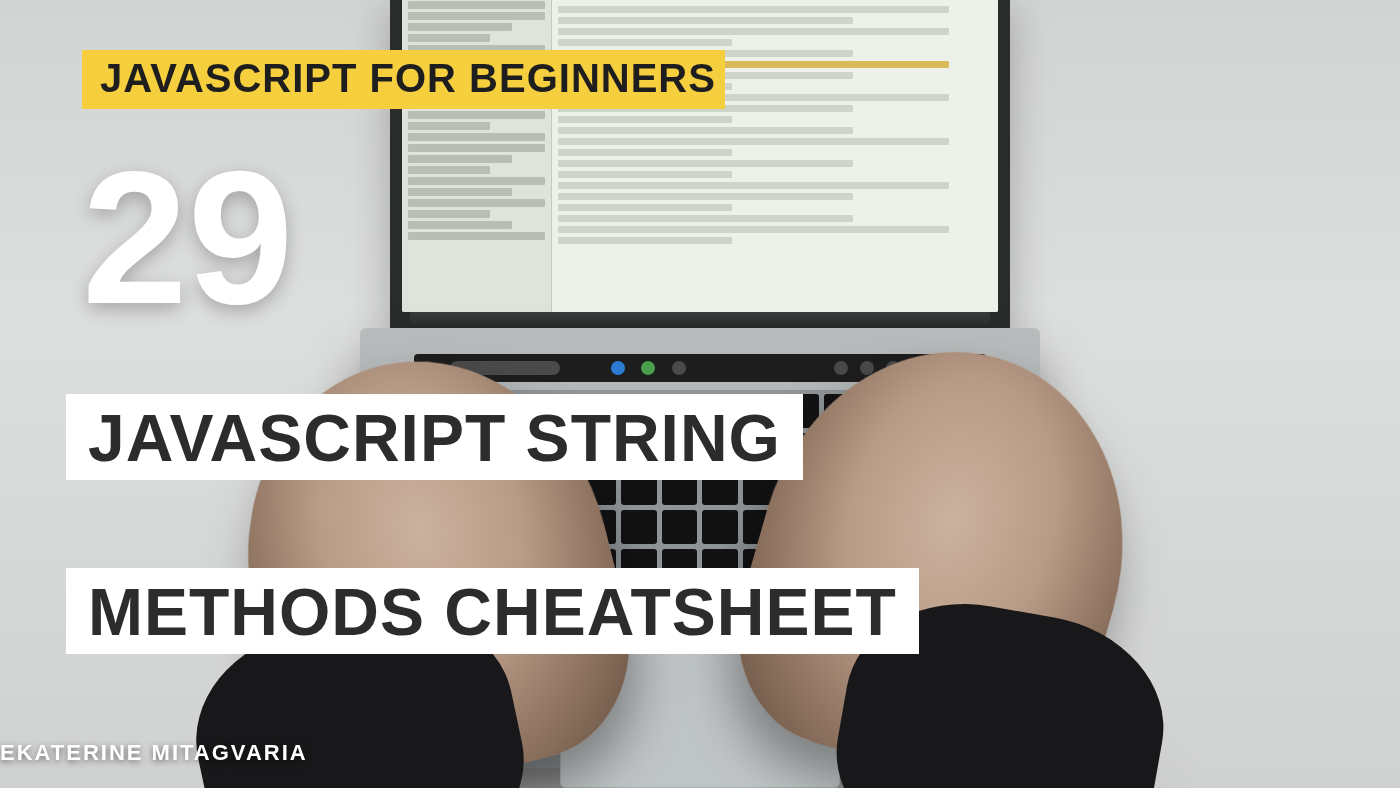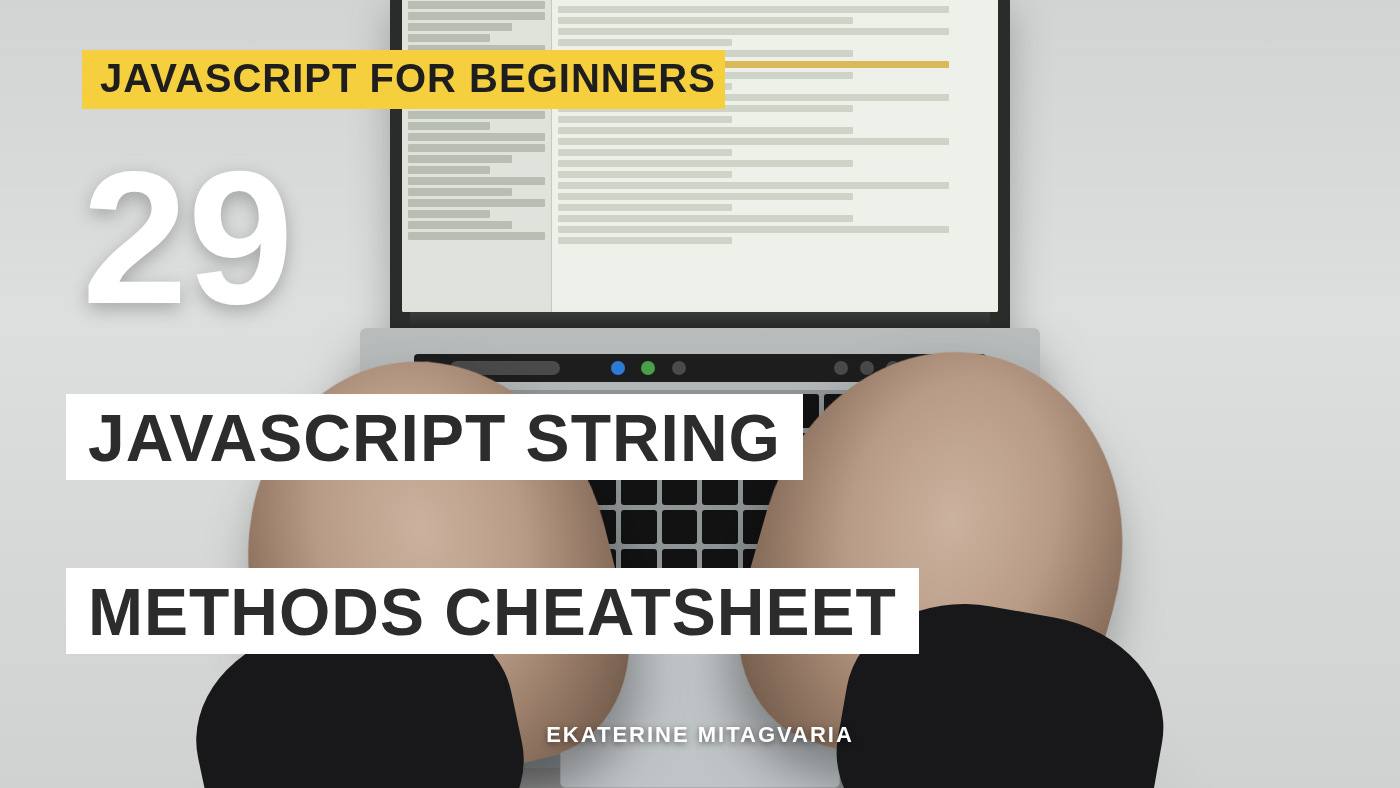--- a/index.html
+++ b/index.html
@@ -171,22 +171,21 @@
     font-weight: 900;
     letter-spacing: 1px;
     padding: 6px 22px 4px 22px;
     white-space: nowrap;
   }
   .title-line.l1 { left: 66px; top: 394px; font-size: 66px; }
   .title-line.l2 { left: 66px; top: 544px; font-size: 66px; margin-top: 24px; }
 
   .author {
     position: absolute;
-    left: 0; right: 0; bottom: 40px;
-    text-align: center;
+    left: 0; right: 0; bottom: 22px;
     color: #ffffff;
     font-weight: 800;
     font-size: 22px;
     letter-spacing: 2px;
     text-shadow: 0 2px 6px rgba(0,0,0,0.5);
   }
 </style>
 </head>
 <body>
 

